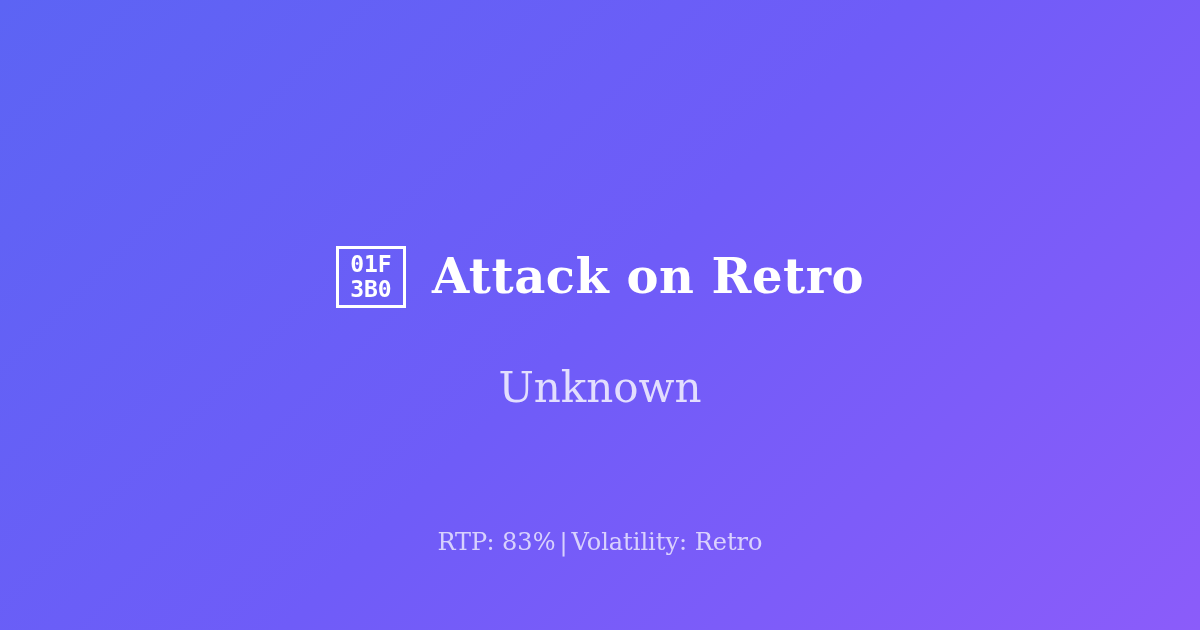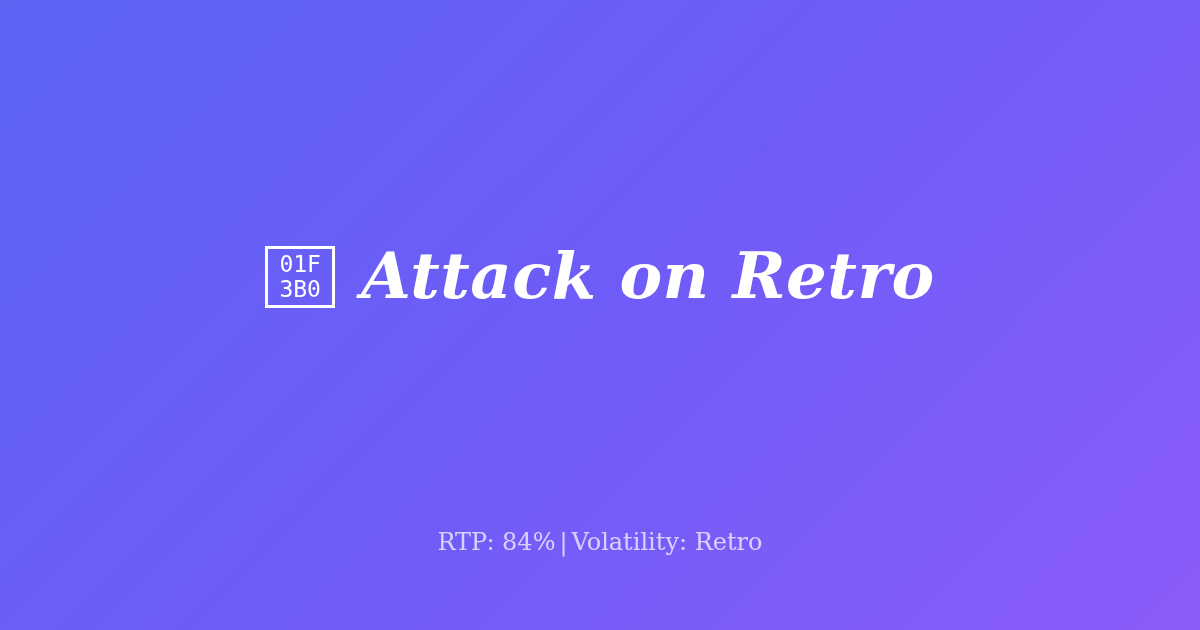--- a/index.html
+++ b/index.html
@@ -53,36 +53,35 @@
     box-sizing: border-box;
     border: 3px solid #ffffff;
     flex: 0 0 auto;
     margin-top: 2px;
   }
 
   .tofu-row {
     font-family: "DejaVu Sans Mono", "Liberation Mono", monospace;
     font-size: 23px;
     line-height: 25px;
-    font-weight: 400;
+    font-weight: 700;
     letter-spacing: 0px;
     color: #ffffff;
     height: 25px;
     display: block;
   }
 
   .card-title {
     font-family: "DejaVu Serif", "Liberation Serif", serif;
     font-weight: 700;
-    font-size: 64px;
+    font-size: 48px;
     line-height: 88px;
     color: #ffffff;
     letter-spacing: 0.5px;
     white-space: nowrap;
-    font-style: italic;
   }
 
   
   .card-subtitle {
     position: absolute;
     left: 0;
     right: 0;
     top: 362px;
     text-align: center;
     font-family: "DejaVu Serif", "Liberation Serif", serif;
@@ -121,18 +120,19 @@
 
     <span class="tofu">
       <span class="tofu-row">01F</span>
       <span class="tofu-row">3B0</span>
     </span>
 
     <span class="card-title">Attack on Retro</span>
 
   </div>
 
+  <div class="card-subtitle">Unknown</div>
 
   <div class="card-footer">
-    <span>RTP: 84%</span><span class="footer-sep">|</span><span>Volatility: Retro</span>
+    <span>RTP: 83%</span><span class="footer-sep">|</span><span>Volatility: Retro</span>
   </div>
 
 </div>
 
 </body></html>

